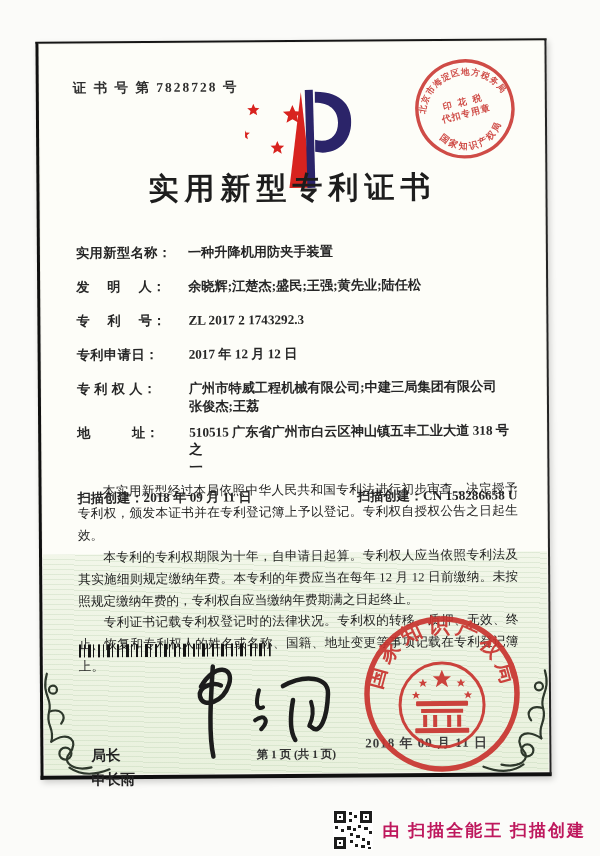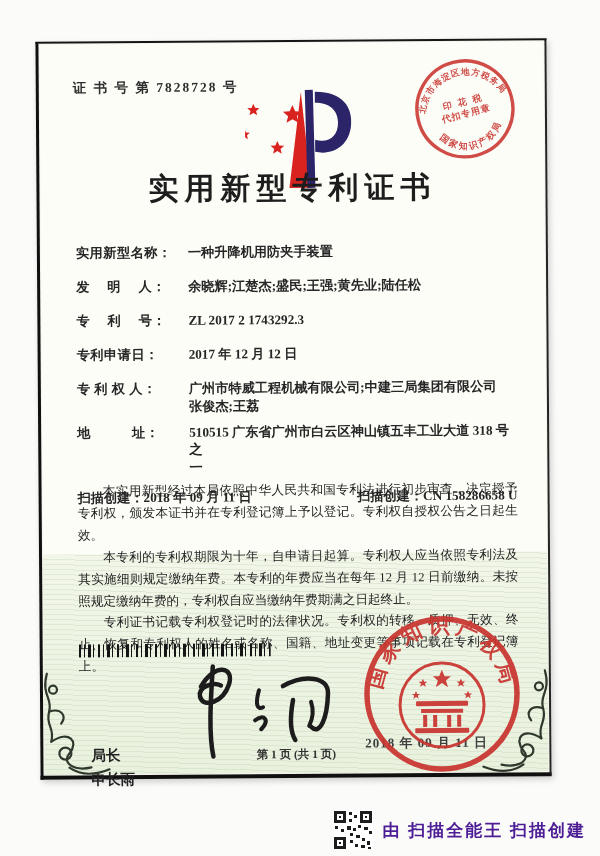--- a/index.html
+++ b/index.html
@@ -64,21 +64,21 @@
   .signature{position:absolute;left:128px;top:608px;width:180px;height:116px;z-index:3;}
   
   .seal-date{position:absolute;left:322px;top:693px;z-index:2;font-size:13px;font-weight:700;letter-spacing:1px;color:#3d3d3d;}
   .seal-big{position:absolute;left:318px;top:572px;width:162px;height:162px;z-index:3;opacity:.92;}
   .footer{position:absolute;left:0;right:0;bottom:12px;text-align:center;font-size:11.5px;font-weight:600;color:#333;z-index:2;}
   .flourish{position:absolute;z-index:2;}
   .flourish.bl{left:-4px;bottom:-4px;}
   .flourish.br{right:-4px;bottom:-4px;transform:scaleX(-1);}
   
   .watermark{position:absolute;right:14px;bottom:6px;display:flex;align-items:center;gap:10px;}
-  .wm-text{font-size:17px;font-weight:700;letter-spacing:2px;color:#4c1d95;font-family:"Liberation Sans","DejaVu Sans",sans-serif;}
+  .wm-text{font-size:17px;font-weight:700;letter-spacing:2px;color:#be185d;font-family:"Liberation Sans","DejaVu Sans",sans-serif;}
 </style>
 </head>
 <body>
 
 <div class="page">
   <div class="guilloche"></div>
 
   <div class="cert-no">证 书 号 第 7828728 号</div>
 
   <svg class="stamp-small" viewBox="0 0 108 108">

